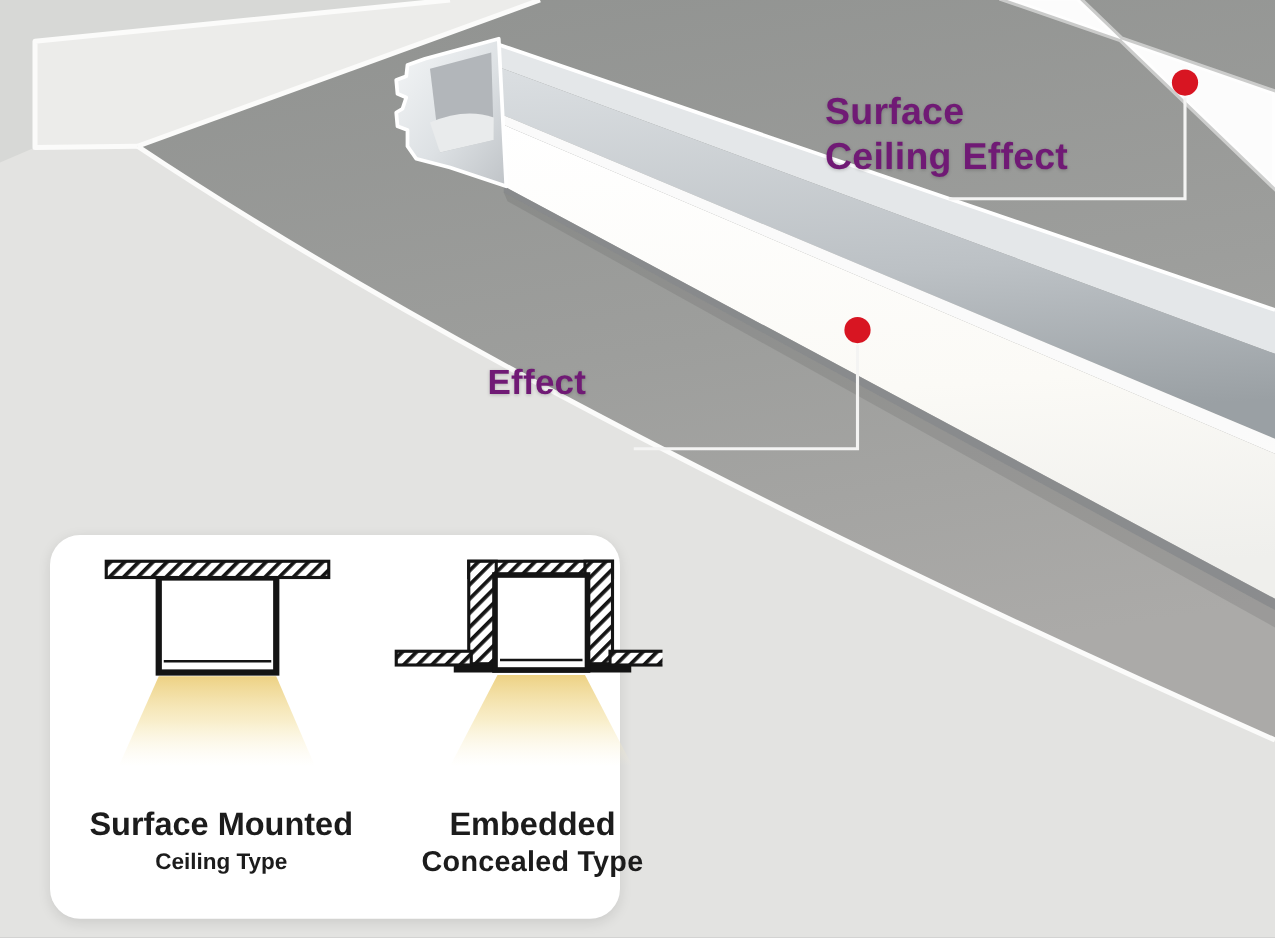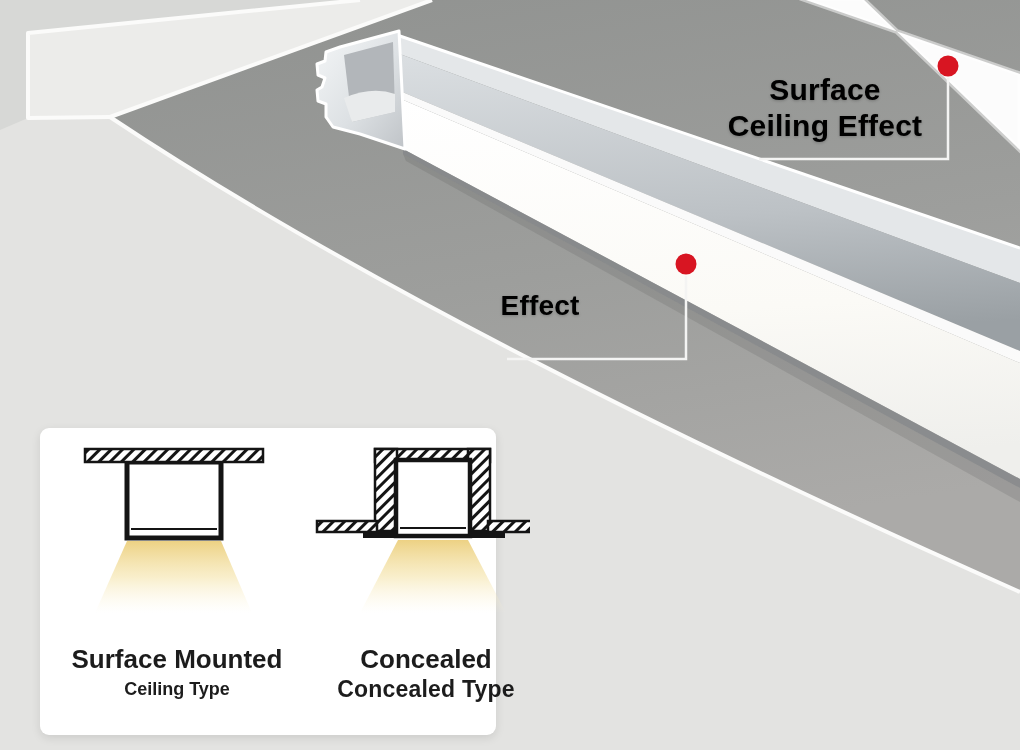--- a/index.html
+++ b/index.html
@@ -3,28 +3,28 @@
 <meta charset="utf-8">
 <style>
   html,body{margin:0;padding:0;background:#c9c9c7;}
   .stage{
     position:relative;width:1020px;height:750px;overflow:hidden;
     font-family:"Liberation Sans", sans-serif;
     background:#d7d8d6;
   }
   .scene-svg{position:absolute;left:0;top:0;}
   .scene-label{
-    position:absolute;color:#000000;font-weight:700;text-align:center;
+    position:absolute;color:#701a75;font-weight:700;text-align:left;
     text-shadow:0 1px 3px rgba(0,0,0,0.22);letter-spacing:0.2px;
   }
   .surface-label{left:660px;top:72px;width:330px;font-size:30px;line-height:36px;}
   .concealed-label{left:390px;top:291px;width:300px;font-size:28px;line-height:29px;}
   .card{
     position:absolute;left:40px;top:428px;width:456px;height:307px;
-    background:#ffffff;border-radius:9px;
+    background:#ffffff;border-radius:24px;
     box-shadow:0 3px 10px rgba(0,0,0,0.10);
   }
   .card-svg{position:absolute;left:0;top:0;}
   .caption{
     position:absolute;top:216px;width:250px;text-align:center;
     color:#1c1c1c;font-weight:700;font-size:26px;line-height:30px;
   }
   .caption-left{left:12px;}
   .caption-right{left:261px;}
   .caption .second{font-size:18px;}
@@ -149,18 +149,18 @@
           <stop offset="1" stop-color="#fbf4d9" stop-opacity="0"></stop>
         </linearGradient>
       </defs>
     </svg>
 
     <div class="caption caption-left">
       <div>Surface Mounted</div>
       <div class="second">Ceiling Type</div>
     </div>
     <div class="caption caption-right">
-      <div>Concealed</div>
+      <div>Embedded</div>
       <div class="second">Concealed Type</div>
     </div>
   </div>
 
 </div>
 
 </body></html>

